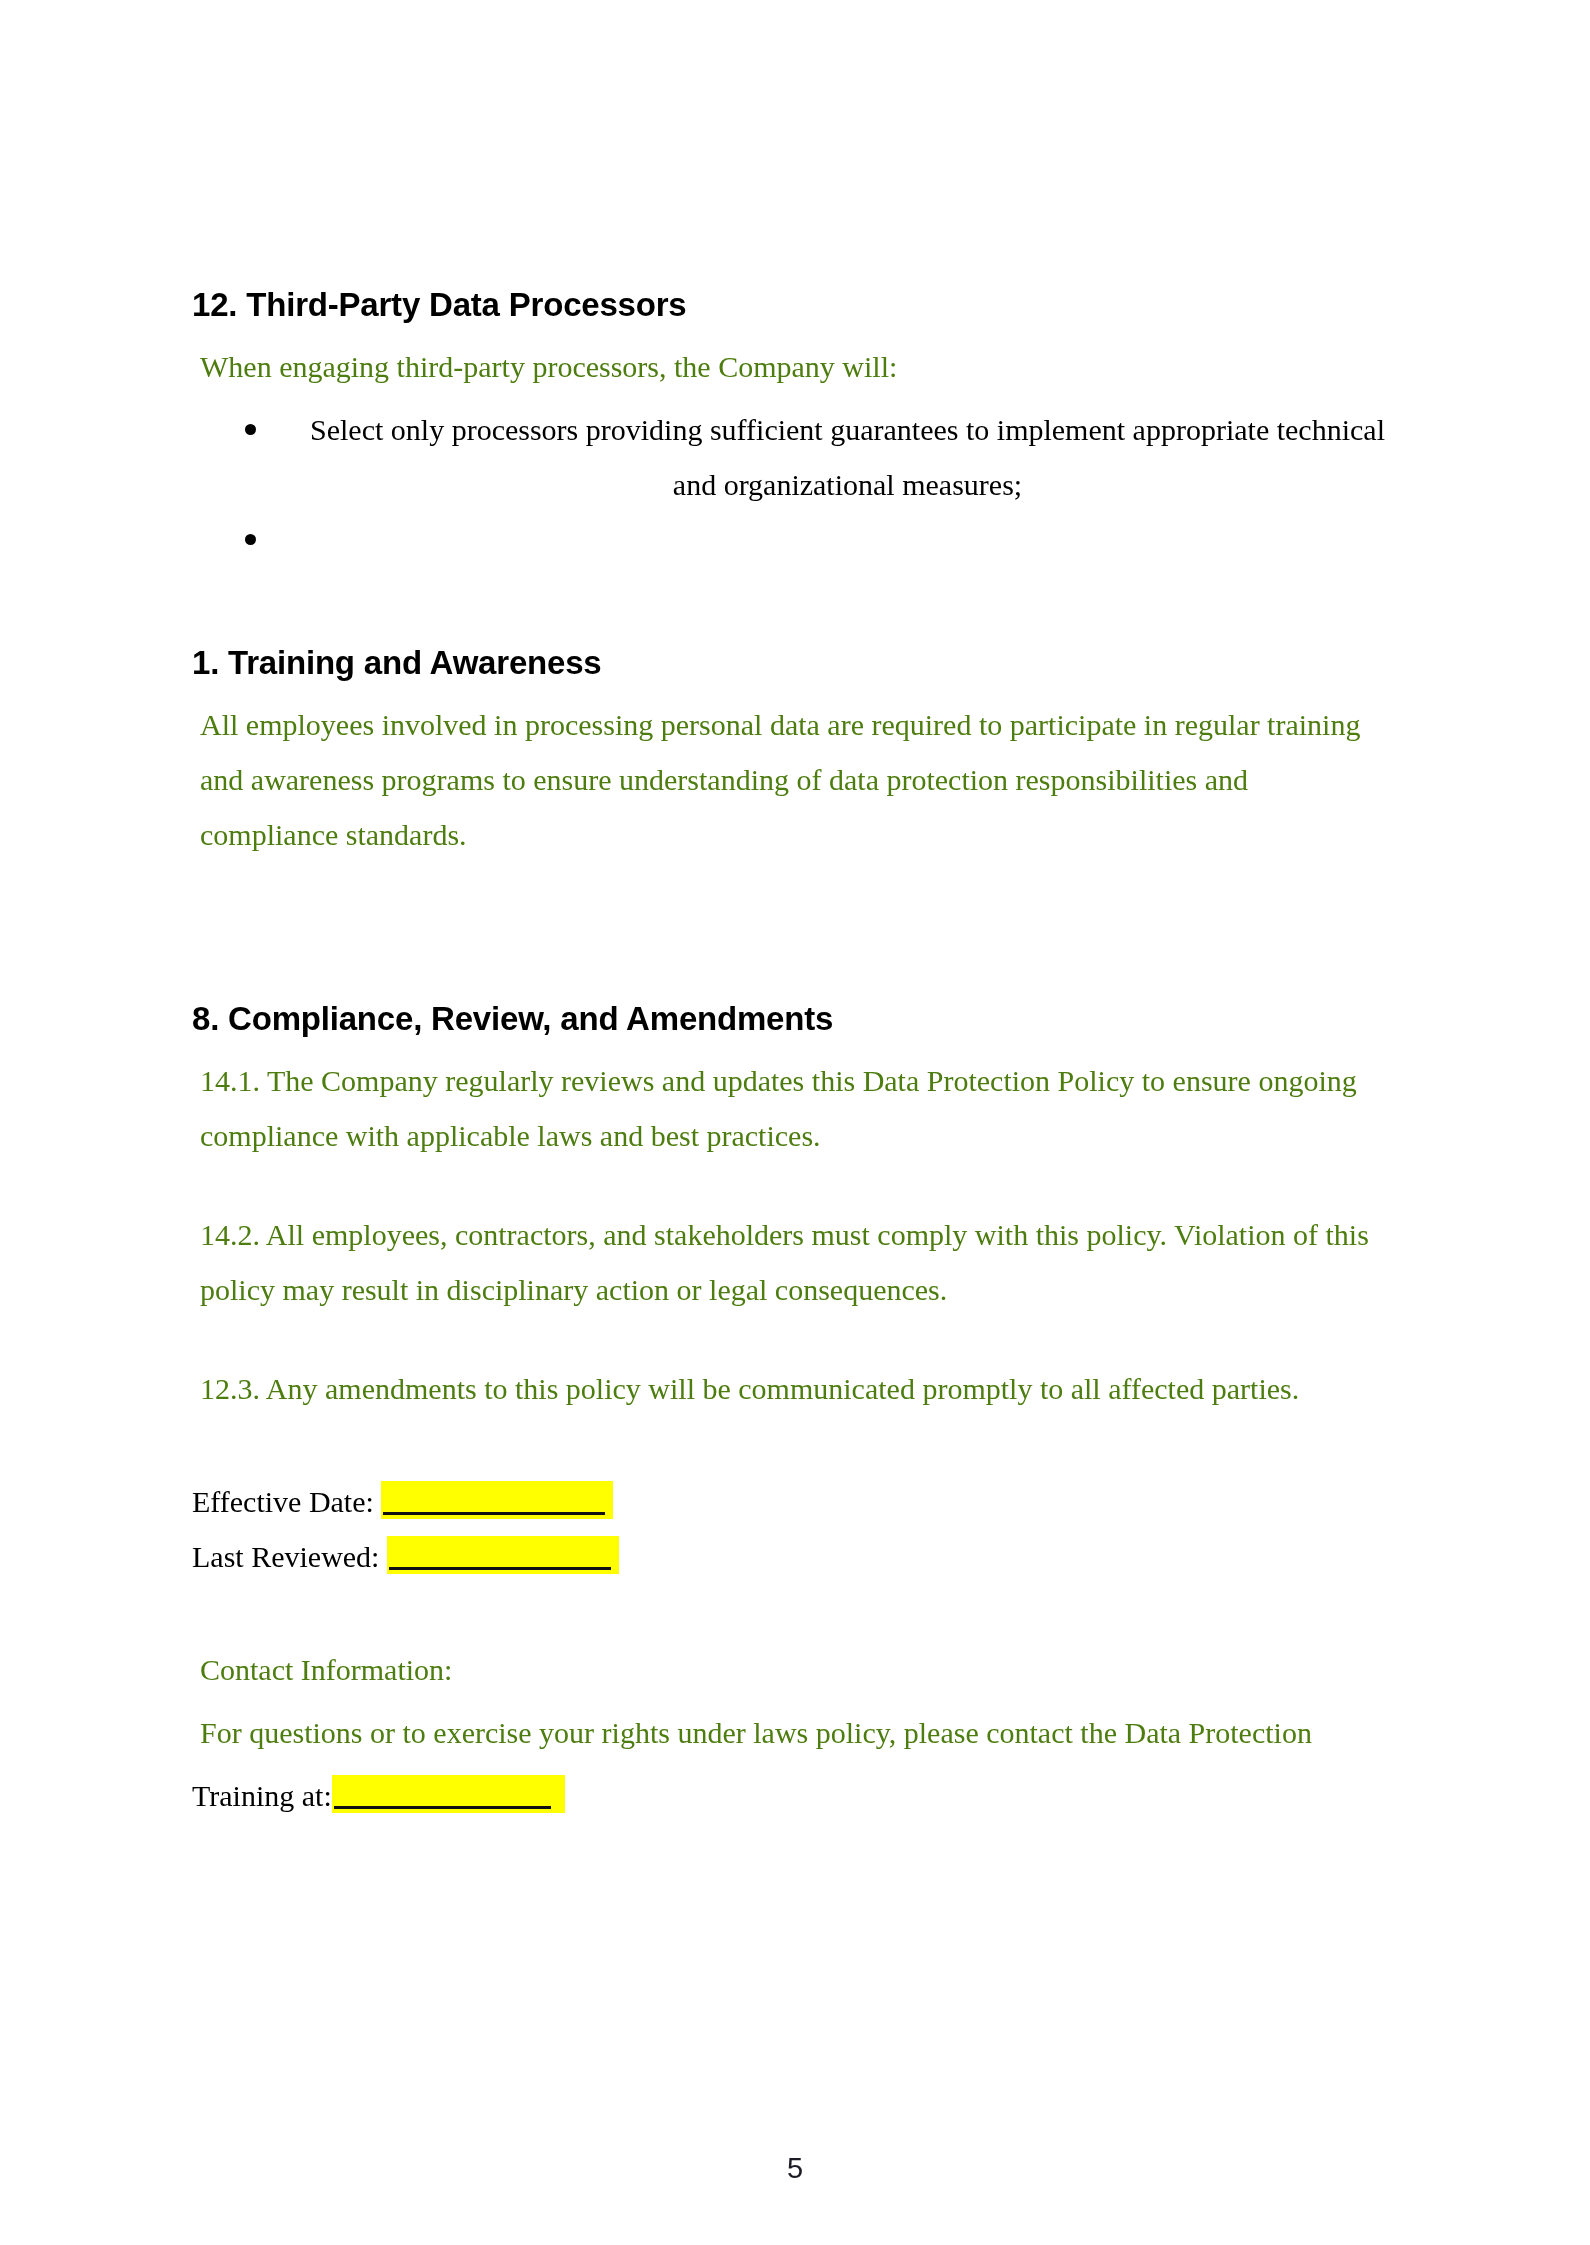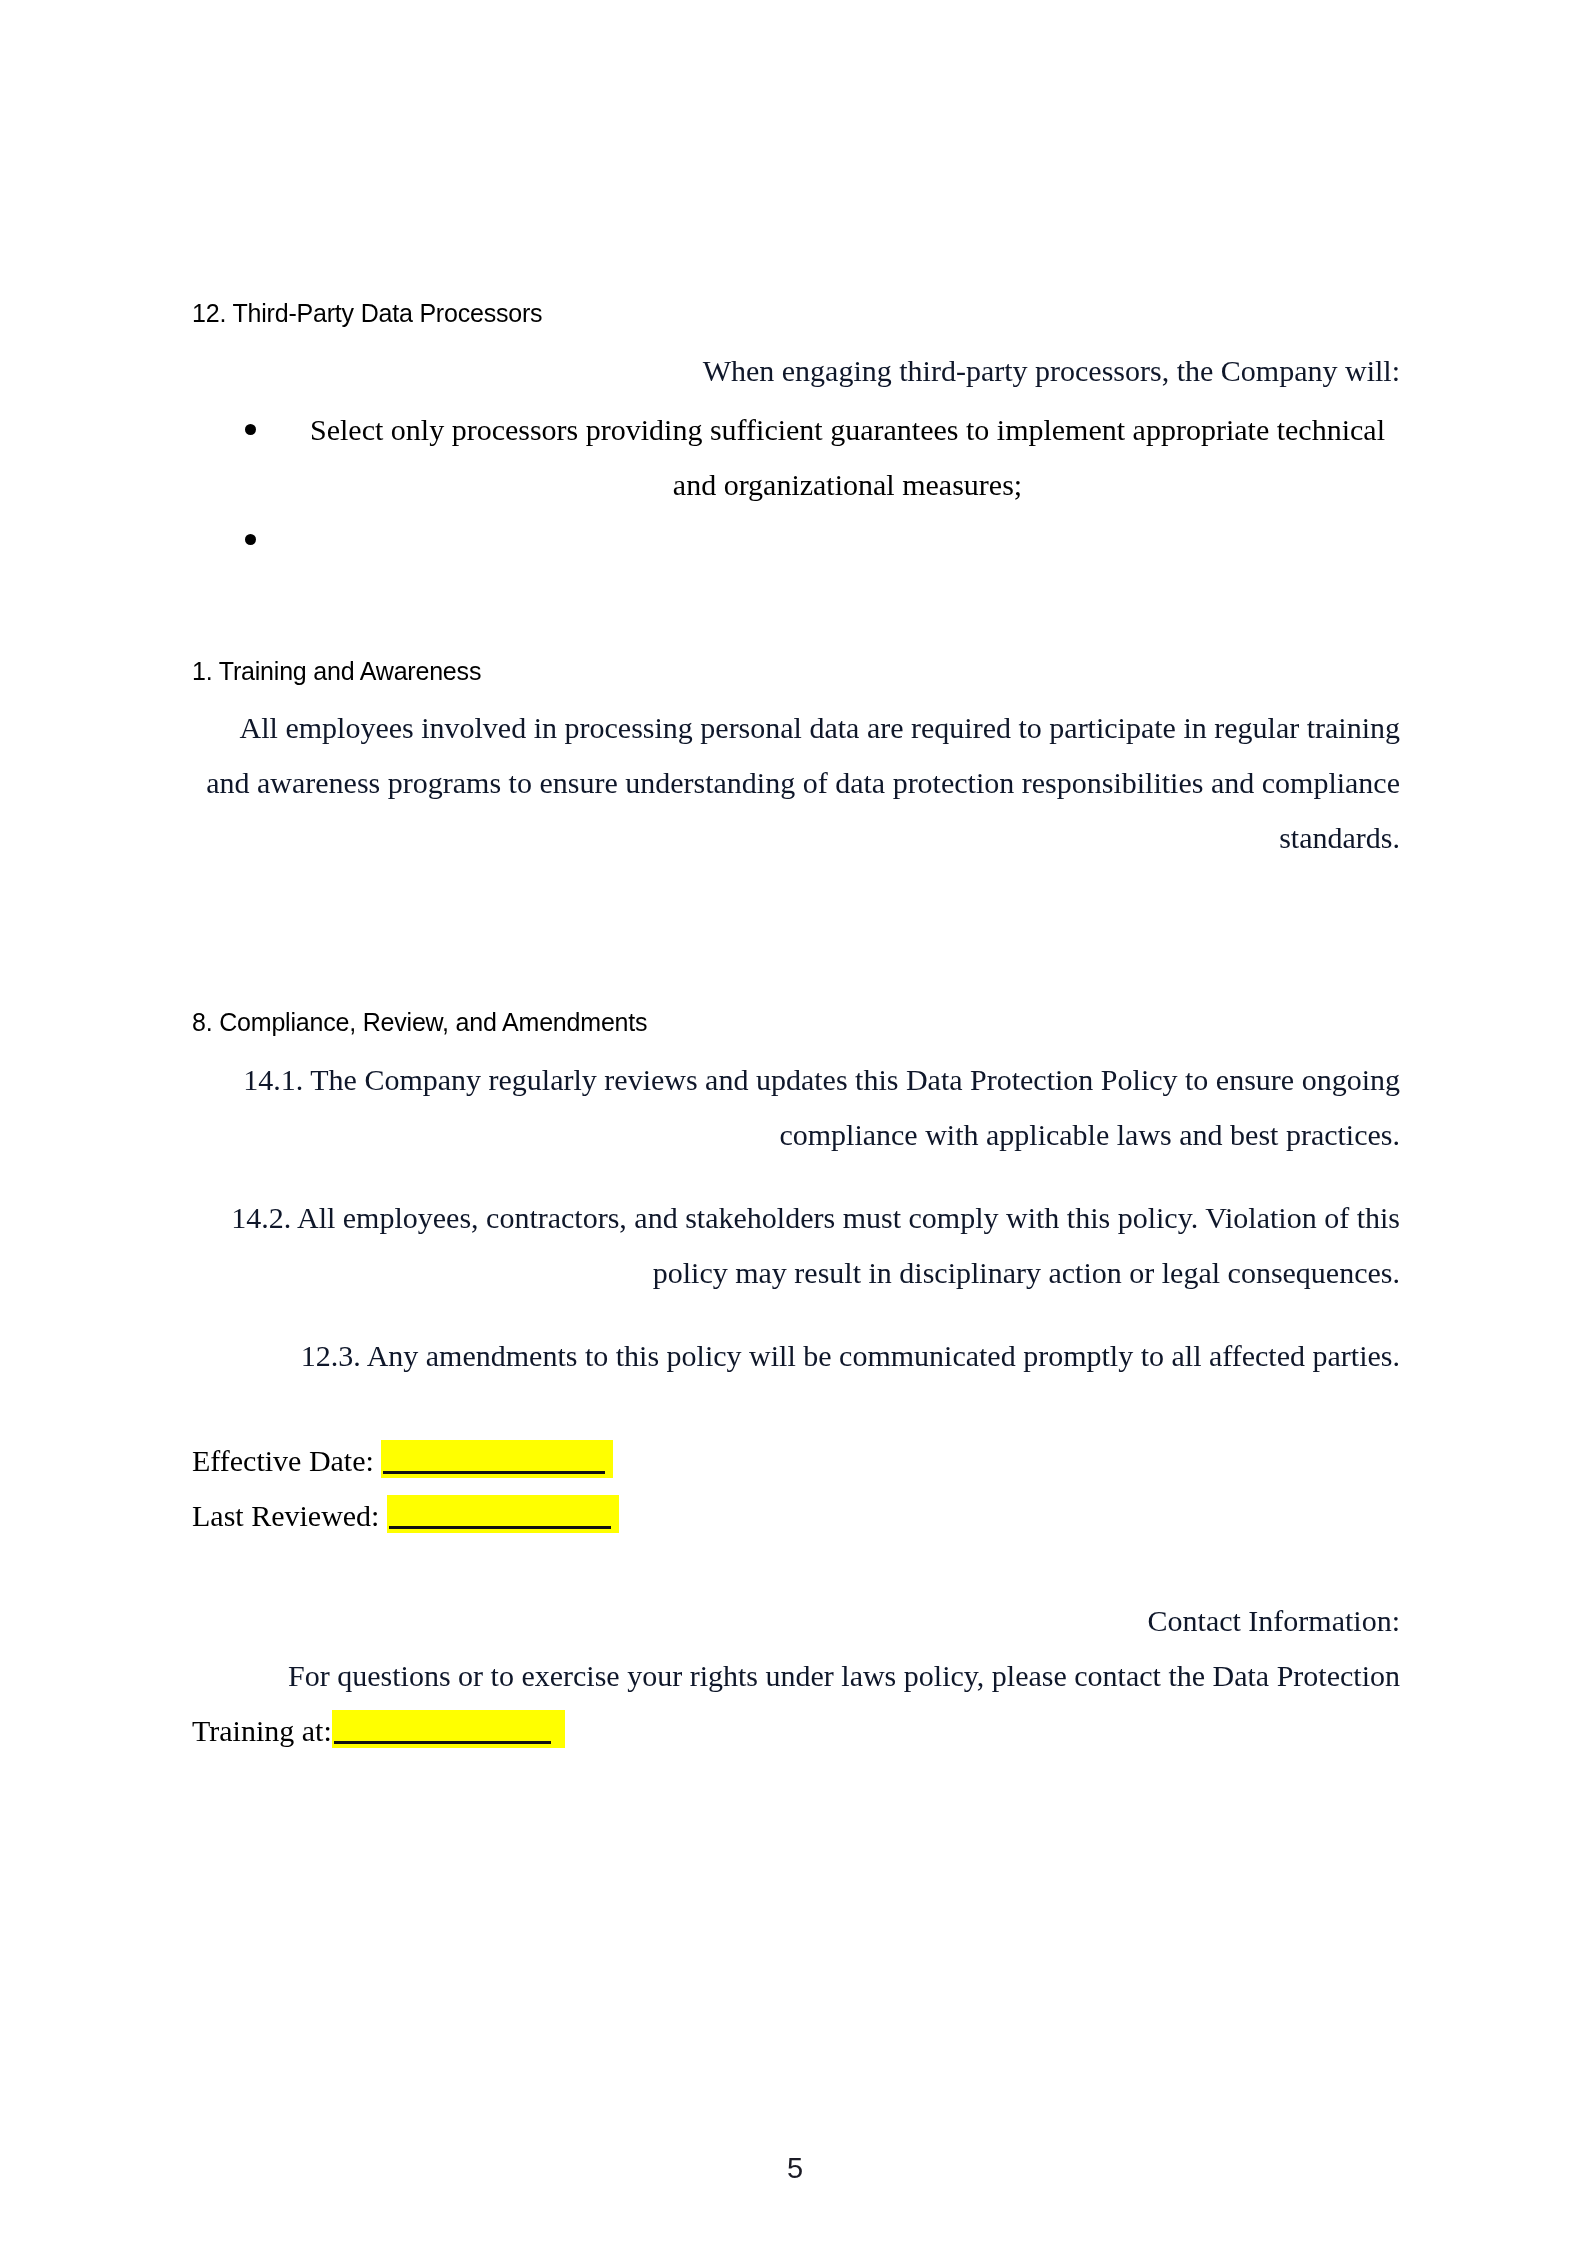--- a/index.html
+++ b/index.html
@@ -21,37 +21,37 @@
   }
   .content {
     position: absolute;
     left: 192px;
     top: 286px;
     width: 1208px;
   }
 
   h2.section-heading {
     font-family: "Liberation Sans", sans-serif;
-    font-weight: normal;
-    font-size: 25px;
+    font-weight: bold;
+    font-size: 33px;
     line-height: 1.18;
     letter-spacing: -0.2px;
-    margin: 13px 0 14px 0;
+    margin: 0 0 14px 0;
     color: #000000;
   }
   .heading-gap-13 { height: 132px; }
   .heading-gap-14 { height: 130px; }
 
   p.body-text {
     font-family: "Liberation Serif", serif;
     font-size: 30px;
     line-height: 55px;
-    margin: 0;
-    color: #0f172a;
-    text-align: right;
+    margin: 8px;
+    color: #4d7c0f;
+    text-align: left;
   }
 
   ul.bullets {
     margin: 4px 0 0 0;
     padding: 0;
     list-style: none;
     text-align: center;
   }
   ul.bullets li {
     position: relative;

